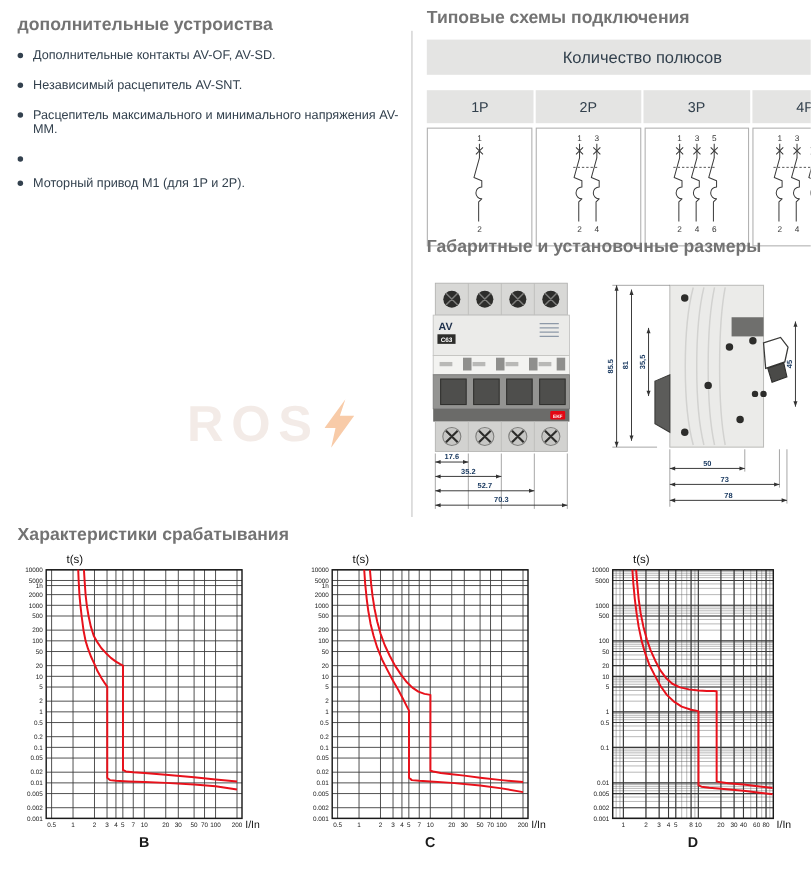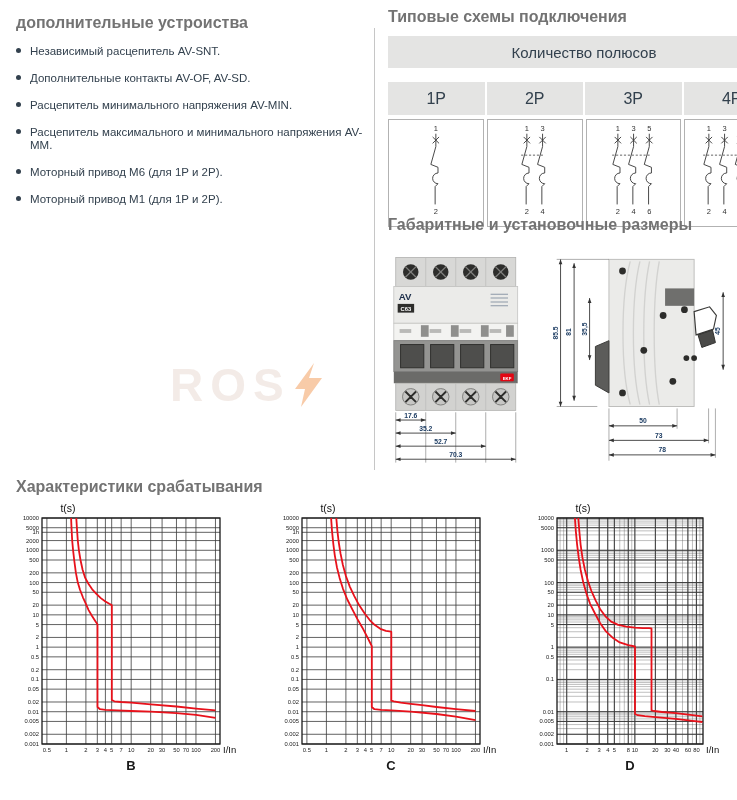--- a/index.html
+++ b/index.html
@@ -12,21 +12,21 @@
   .devices-list{list-style:none;margin:0;padding:0}
   .devices-list li{display:flex;gap:9px;margin-bottom:14px;font-size:11.5px;line-height:13px;color:#33414e}
   .dot{width:5px;height:5px;border-radius:50%;background:#33414e;margin-top:3px;flex:none}
   .v-divider{position:absolute;left:374px;top:28px;height:442px;width:1px;background:#c6c6c6}
   
   .schemes{position:absolute;left:388px;top:8px;width:392px}
   .schemes h2{margin-bottom:10px}
   .thead{background:#e4e4e3;text-align:center;padding:8px 0 7px;font-size:15px;color:#32404d;margin-bottom:14px}
   .cols,.diagrams{display:grid;grid-template-columns:repeat(4,1fr)}
   .cols{gap:2px;margin-bottom:4px}
-  .col-h{background:#e4e4e3;text-align:center;padding:8px 0 7px;font-size:16px;color:#32404d}
+  .col-h{background:#e4e4e3;text-align:center;padding:8px 0 7px;font-size:13px;color:#32404d}
   .diagrams{gap:3px}
   .diagram-cell{background:#fff;border:1px solid #b2b2b2;height:106px;display:flex;align-items:center;justify-content:center}
   
   .dims{position:absolute;left:388px;top:216px;width:345px}
   .dims h2{margin-bottom:16px}
   .dims-row{display:flex;gap:14px;align-items:center}
   
   .watermark{position:absolute;left:170px;top:358px;display:flex;align-items:center;gap:4px;
              font-size:46px;font-weight:bold;letter-spacing:7px;color:rgba(196,156,136,0.20);z-index:6;pointer-events:none}
   .watermark .bolt{opacity:.55}
@@ -37,37 +37,32 @@
   #chart-B{left:8px}#chart-C{left:268px}#chart-D{left:523px}
 </style>
 </head>
 <body>
 
 <section class="left-col">
   <h2 class="sec-title">дополнительные устроиства</h2>
   <ul class="devices-list">
     <li>
         <span class="dot"></span>
-        <span>Независимый расцепитель  AV-SNT.</span>
-      </li>
-    <li>
-        <span class="dot"></span>
         <span>Дополнительные  контакты  AV-OF,  AV-SD.</span>
       </li>
     <li>
         <span class="dot"></span>
-        <span>Расцепитель минимального напряжения AV-MIN.</span>
+        <span>Независимый расцепитель  AV-SNT.</span>
       </li>
     <li>
         <span class="dot"></span>
         <span>Расцепитель максимального и минимального напряжения AV-MM.</span>
       </li>
     <li>
         <span class="dot"></span>
-        <span>Моторный привод М6 (для 1P и 2P).</span>
       </li>
     <li>
         <span class="dot"></span>
         <span>Моторный привод М1 (для 1P и 2P).</span>
       </li>
   </ul>
 </section>
 
 <div class="v-divider"></div>
 

